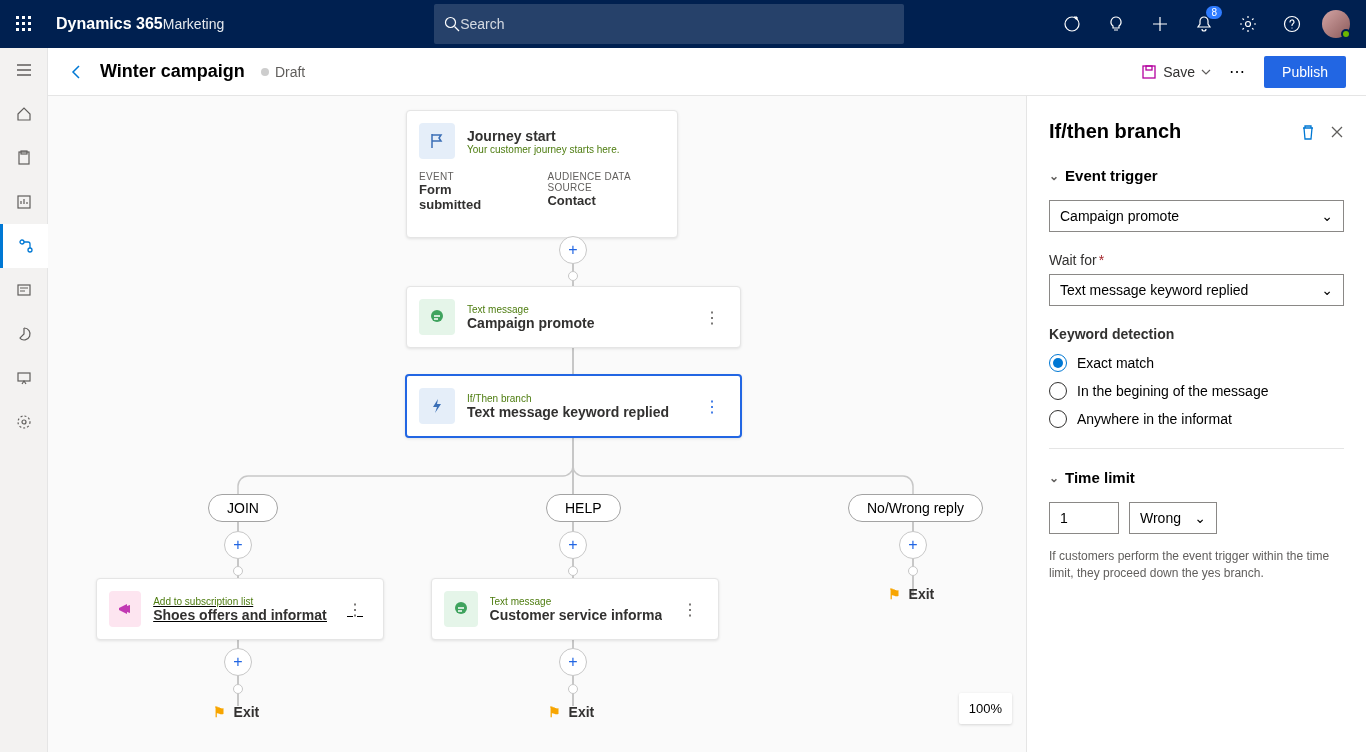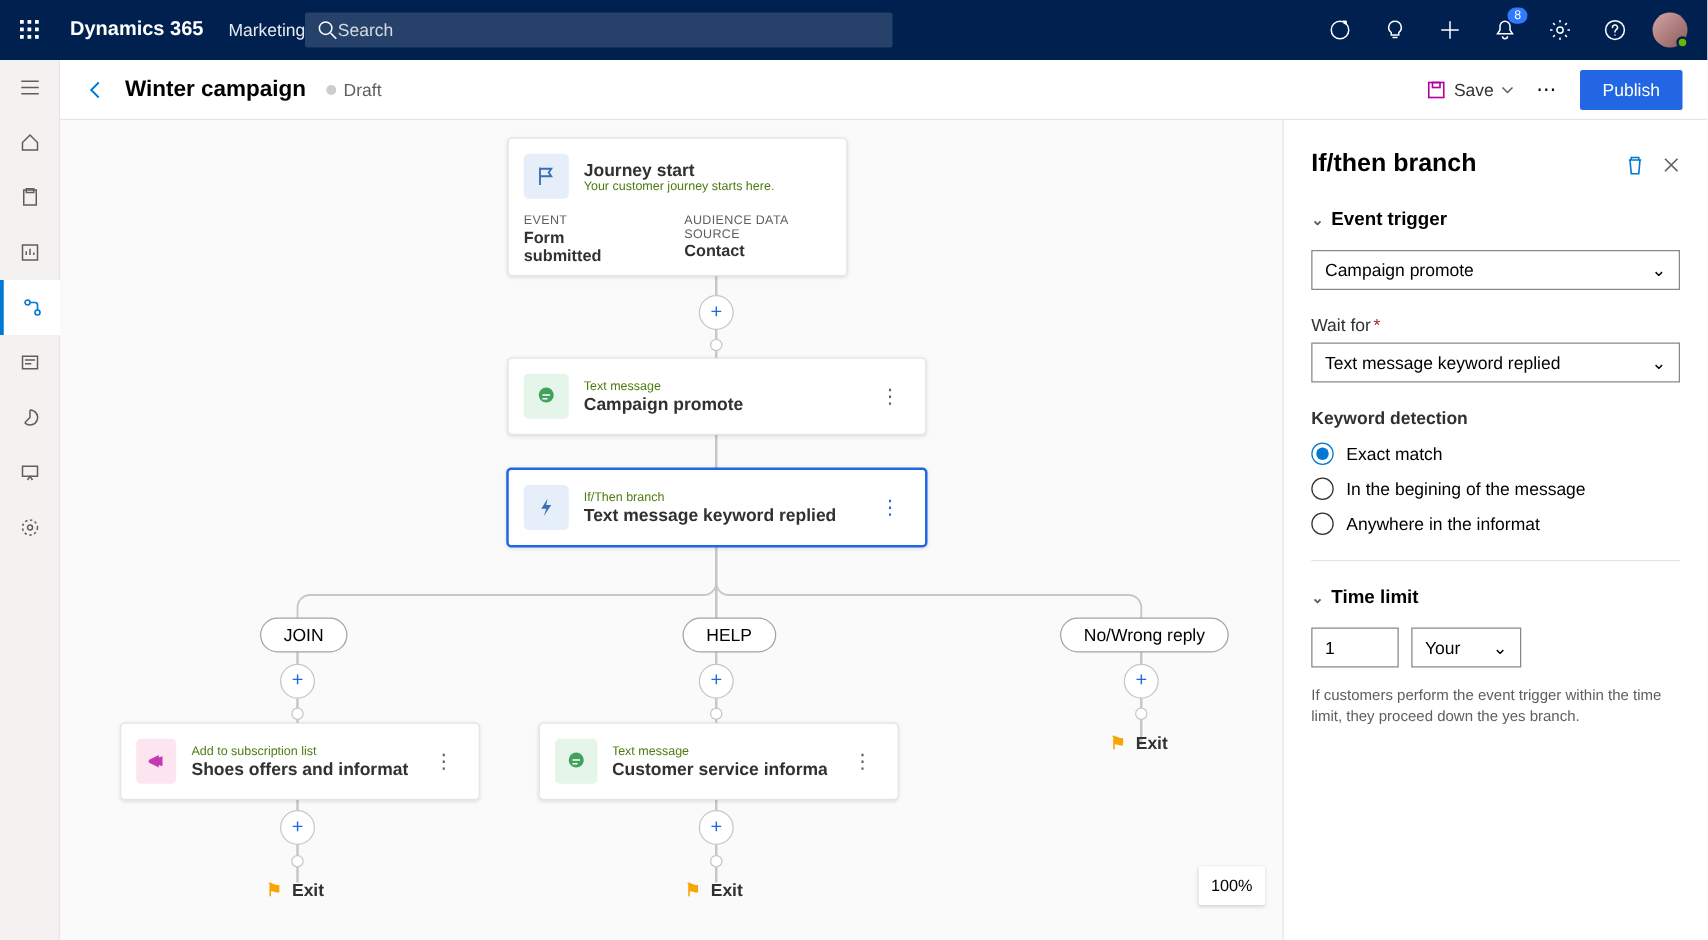--- a/index.html
+++ b/index.html
@@ -2,22 +2,22 @@
 <html><head>
 <meta charset="utf-8">
 <style>
 * { box-sizing: border-box; margin: 0; padding: 0; font-family: 'Segoe UI', Arial, sans-serif; }
 body { width: 1366px; height: 752px; overflow: hidden; background: #f5f5f5; }
 
 
 .navbar { height: 48px; background: #002050; display: flex; align-items: center; color: white; padding: 0 8px; }
 .waffle { width: 32px; height: 32px; display: flex; align-items: center; justify-content: center; cursor: pointer; }
 .brand { font-size: 16px; font-weight: 600; margin-left: 16px; }
-.module { font-size: 14px; margin-left: 20px; opacity: 0.9; }
-.search-box { flex: 0 0 470px; height: 28px; background: rgba(255,255,255,0.15); display: flex; align-items: center; padding: 0 10px; border-radius: 2px; }
+.module { font-size: 14px; margin-left: 0; opacity: 0.9; }
+.search-box { flex: 0 0 470px; margin-left: 210px; height: 40px; background: rgba(255,255,255,0.15); display: flex; align-items: center; padding: 0 10px; border-radius: 2px; }
 .search-box input { background: transparent; border: none; color: white; font-size: 14px; flex: 1; outline: none; }
 .search-box input::placeholder { color: rgba(255,255,255,0.8); }
 .nav-spacer { flex: 1; }
 .nav-icon { width: 44px; height: 48px; display: flex; align-items: center; justify-content: center; cursor: pointer; position: relative; color: white; }
 .badge { position: absolute; top: 6px; right: 4px; background: #2e7bff; color: white; font-size: 10px; padding: 1px 5px; border-radius: 8px; }
 .avatar { width: 28px; height: 28px; border-radius: 50%; background: linear-gradient(135deg,#d4a5a5,#8b5a5a); position: relative; }
 .presence { position:absolute; bottom:-1px; right:-1px; width:10px; height:10px; border-radius:50%; background:#6bb700; border:2px solid #002050;}
 
 
 .content-header { height: 48px; background: white; display: flex; align-items: center; padding: 0 20px; border-bottom: 1px solid #e5e5e5; margin-left:48px;}
@@ -38,21 +38,21 @@
 
 
 .canvas { position: absolute; top: 96px; left: 48px; right: 340px; bottom: 0; background: #fafafa; overflow: hidden; }
 .card { position: absolute; background: white; border-radius: 4px; box-shadow: 0 1px 3px rgba(0,0,0,0.1); border: 1px solid #e5e5e5; }
 .card.selected { border: 2px solid #2266e3; }
 .card-icon { width: 36px; height: 36px; border-radius: 4px; display: flex; align-items: center; justify-content: center; }
 .card-top { display: flex; align-items: center; padding: 12px; gap: 12px; }
 .card-label { font-size: 10px; color: #4d7c0f; }
 .card-title { font-size: 14px; font-weight: 600; color: #323130; }
 .card-more { margin-left: auto; cursor: pointer; color: #605e5c; padding:0 8px; font-size:16px;}
-.card-meta { display: flex; padding: 0 12px 8px; gap: 40px; }
+.card-meta { display: flex; padding: 0 12px 25px; gap: 40px; }
 .meta-label { font-size: 10px; color: #605e5c; letter-spacing: 0.3px; }
 .meta-value { font-size: 13px; color: #323130; font-weight: 600; }
 
 .plus-node { position: absolute; width: 28px; height: 28px; background: white; border: 1px solid #c7c7c7; border-radius: 50%; display: flex; align-items: center; justify-content: center; color: #2266e3; font-size: 16px; cursor: pointer; }
 .small-circle { position:absolute; width:10px; height:10px; border:1px solid #c7c7c7; border-radius:50%; background:white; }
 
 .branch-pill { position: absolute; background: white; border: 1px solid #a3a3a3; border-radius: 16px; padding: 5px 18px; font-size: 14px; }
 
 .exit-row { position:absolute; display:flex; align-items:center; gap:8px; font-size:14px; font-weight:600; color:#323130;}
 .exit-flag { color:#f7a500; }
@@ -303,21 +303,21 @@
   <div class="branch-pill" style="left:498px;top:398px;">HELP</div>
   <div class="branch-pill" style="left:800px;top:398px;">No/Wrong reply</div>
 
   <div class="plus-node" style="left:176px;top:435px;">+</div>
   <div class="plus-node" style="left:511px;top:435px;">+</div>
   <div class="plus-node" style="left:851px;top:435px;">+</div>
   <div class="small-circle" style="left:185px;top:470px;"></div>
   <div class="small-circle" style="left:520px;top:470px;"></div>
   <div class="small-circle" style="left:860px;top:470px;"></div>
 
-  <div class="card" style="left:48px;top:482px;width:288px;">
+  <div class="card" style="left:48px;top:482px;width:288px;text-decoration:underline;">
     <div class="card-top">
       <div class="card-icon" style="background:#fde5f0;">
           <svg width="18" height="18">
             <path d="M3 8l8-4v10L3 10z M11 6l3-1v8l-3-1" fill="#c239b3"></path>
           </svg>
         </div>
       <div style="overflow:hidden;">
           <div class="card-label">Add to subscription list</div>
           <div class="card-title" style="white-space:nowrap;overflow:hidden;">Shoes offers and information</div>
         </div>
@@ -410,18 +410,18 @@
   <hr class="divider">
 
   <div class="section-head">
       <span class="chev">⌄</span>
       <span>Time limit</span>
     </div>
 
   <div class="time-row">
     <input class="num-input" value="1" style="">
     <div class="unit-select">
-        <span>Your</span>
+        <span>Wrong</span>
         <span>⌄</span>
       </div>
   </div>
   <div class="help-text">If customers perform the event trigger within the time limit, they proceed down the yes branch.</div>
 </div>
 
 </body></html>

